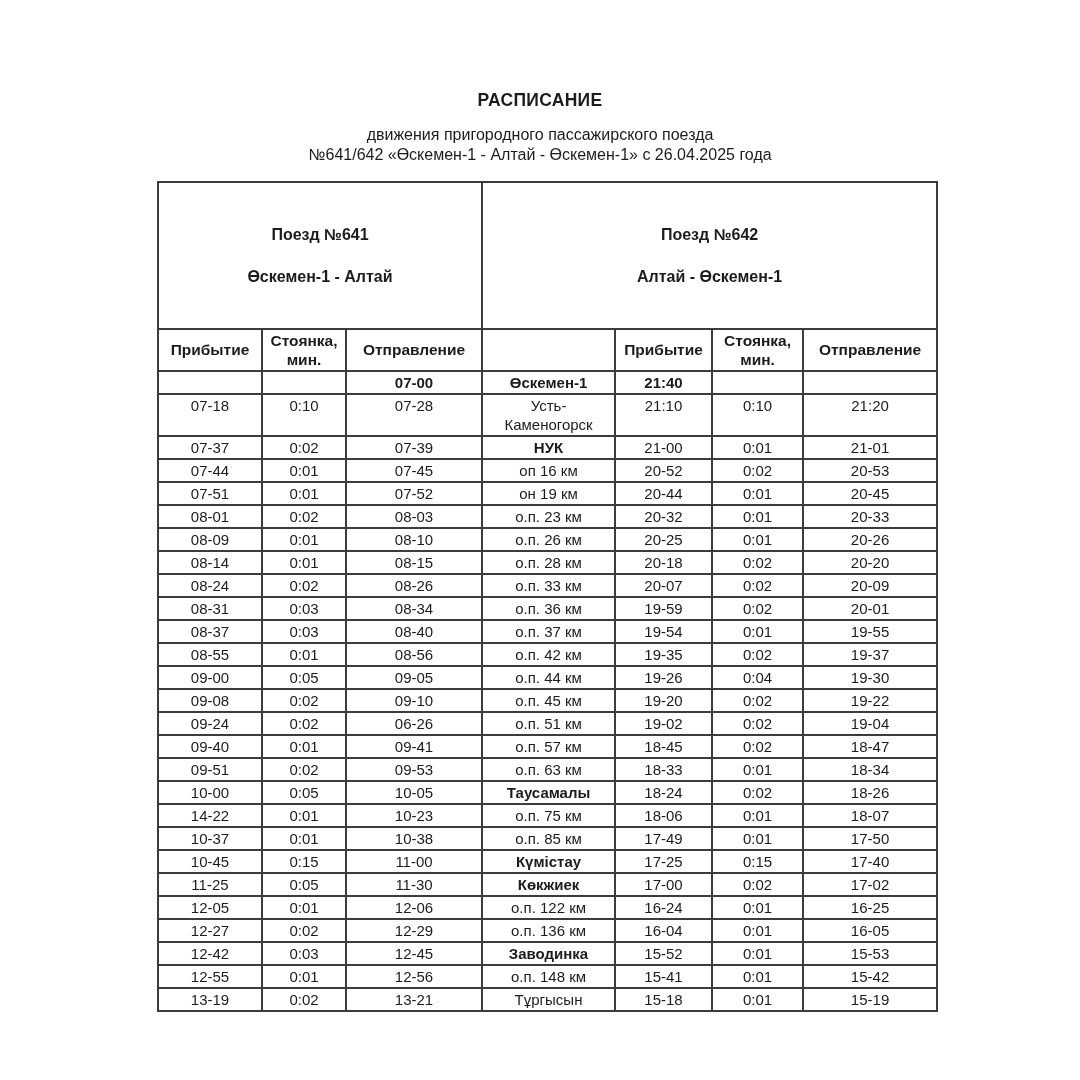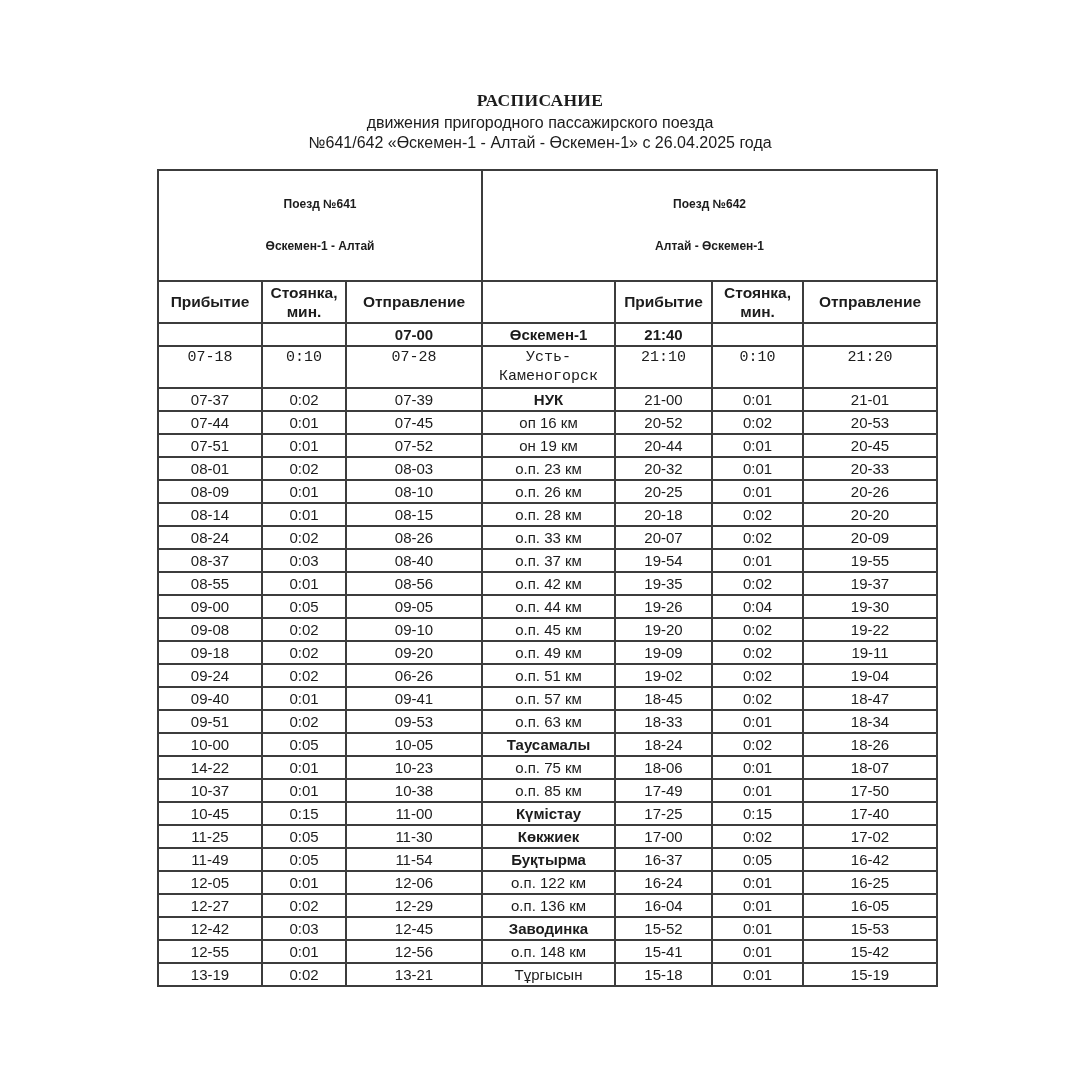--- a/index.html
+++ b/index.html
@@ -11,22 +11,21 @@
   .title-block {
     padding-top: 90px;
     text-align: center;
     line-height: 20.5px;
     font-size: 16px;
   }
   .title-main {
     font-weight: bold;
     font-size: 17.5px;
     letter-spacing: 0.3px;
-    margin-bottom: 2px;
-    font-family: Liberation Serif, serif;
+    margin-bottom: 14px;
   }
   table.schedule {
     border-collapse: collapse;
     table-layout: fixed;
     margin: 15px 0 0 157px;
     width: 779px;
   }
   .schedule col.c0 { width: 104px; }
   .schedule col.c1 { width: 84px; }
   .schedule col.c2 { width: 136px; }
@@ -39,27 +38,27 @@
     text-align: center;
     vertical-align: middle;
     font-size: 15px;
     line-height: 19px;
     padding: 1px 2px;
     white-space: pre-line;
     overflow: hidden;
   }
   .schedule thead th { font-weight: bold; }
   .schedule tr.group-row th {
-    font-size: 12px;
+    font-size: 16px;
     line-height: 21px;
-    padding: 2px 0;
+    padding: 20px 0;
   }
   .schedule tr.cols-row th { font-size: 15.5px; }
   .schedule td { height: 19px; }
-  .schedule tr.tall td { vertical-align: top; font-family: Liberation Mono, monospace; }
+  .schedule tr.tall td { vertical-align: top; }
   .schedule td.bold { font-weight: bold; }
 </style>
 </head>
 <body>
 
 <div class="page">
 
   <div class="title-block">
     <div class="title-main">РАСПИСАНИЕ</div>
     <div class="title-line">движения пригородного пассажирского поезда</div>
@@ -176,20 +175,29 @@
         <tr>
           <td>08-24</td>
           <td>0:02</td>
           <td>08-26</td>
           <td>о.п. 33 км</td>
           <td>20-07</td>
           <td>0:02</td>
           <td>20-09</td>
         </tr>
         <tr>
+          <td>08-31</td>
+          <td>0:03</td>
+          <td>08-34</td>
+          <td>о.п. 36 км</td>
+          <td>19-59</td>
+          <td>0:02</td>
+          <td>20-01</td>
+        </tr>
+        <tr>
           <td>08-37</td>
           <td>0:03</td>
           <td>08-40</td>
           <td>о.п. 37 км</td>
           <td>19-54</td>
           <td>0:01</td>
           <td>19-55</td>
         </tr>
         <tr>
           <td>08-55</td>
@@ -212,29 +220,20 @@
         <tr>
           <td>09-08</td>
           <td>0:02</td>
           <td>09-10</td>
           <td>о.п. 45 км</td>
           <td>19-20</td>
           <td>0:02</td>
           <td>19-22</td>
         </tr>
         <tr>
-          <td>09-18</td>
-          <td>0:02</td>
-          <td>09-20</td>
-          <td>о.п. 49 км</td>
-          <td>19-09</td>
-          <td>0:02</td>
-          <td>19-11</td>
-        </tr>
-        <tr>
           <td>09-24</td>
           <td>0:02</td>
           <td>06-26</td>
           <td>о.п. 51 км</td>
           <td>19-02</td>
           <td>0:02</td>
           <td>19-04</td>
         </tr>
         <tr>
           <td>09-40</td>
@@ -293,29 +292,20 @@
         <tr>
           <td>11-25</td>
           <td>0:05</td>
           <td>11-30</td>
           <td class="bold">Көкжиек</td>
           <td>17-00</td>
           <td>0:02</td>
           <td>17-02</td>
         </tr>
         <tr>
-          <td>11-49</td>
-          <td>0:05</td>
-          <td>11-54</td>
-          <td class="bold">Буқтырма</td>
-          <td>16-37</td>
-          <td>0:05</td>
-          <td>16-42</td>
-        </tr>
-        <tr>
           <td>12-05</td>
           <td>0:01</td>
           <td>12-06</td>
           <td>о.п. 122 км</td>
           <td>16-24</td>
           <td>0:01</td>
           <td>16-25</td>
         </tr>
         <tr>
           <td>12-27</td>

